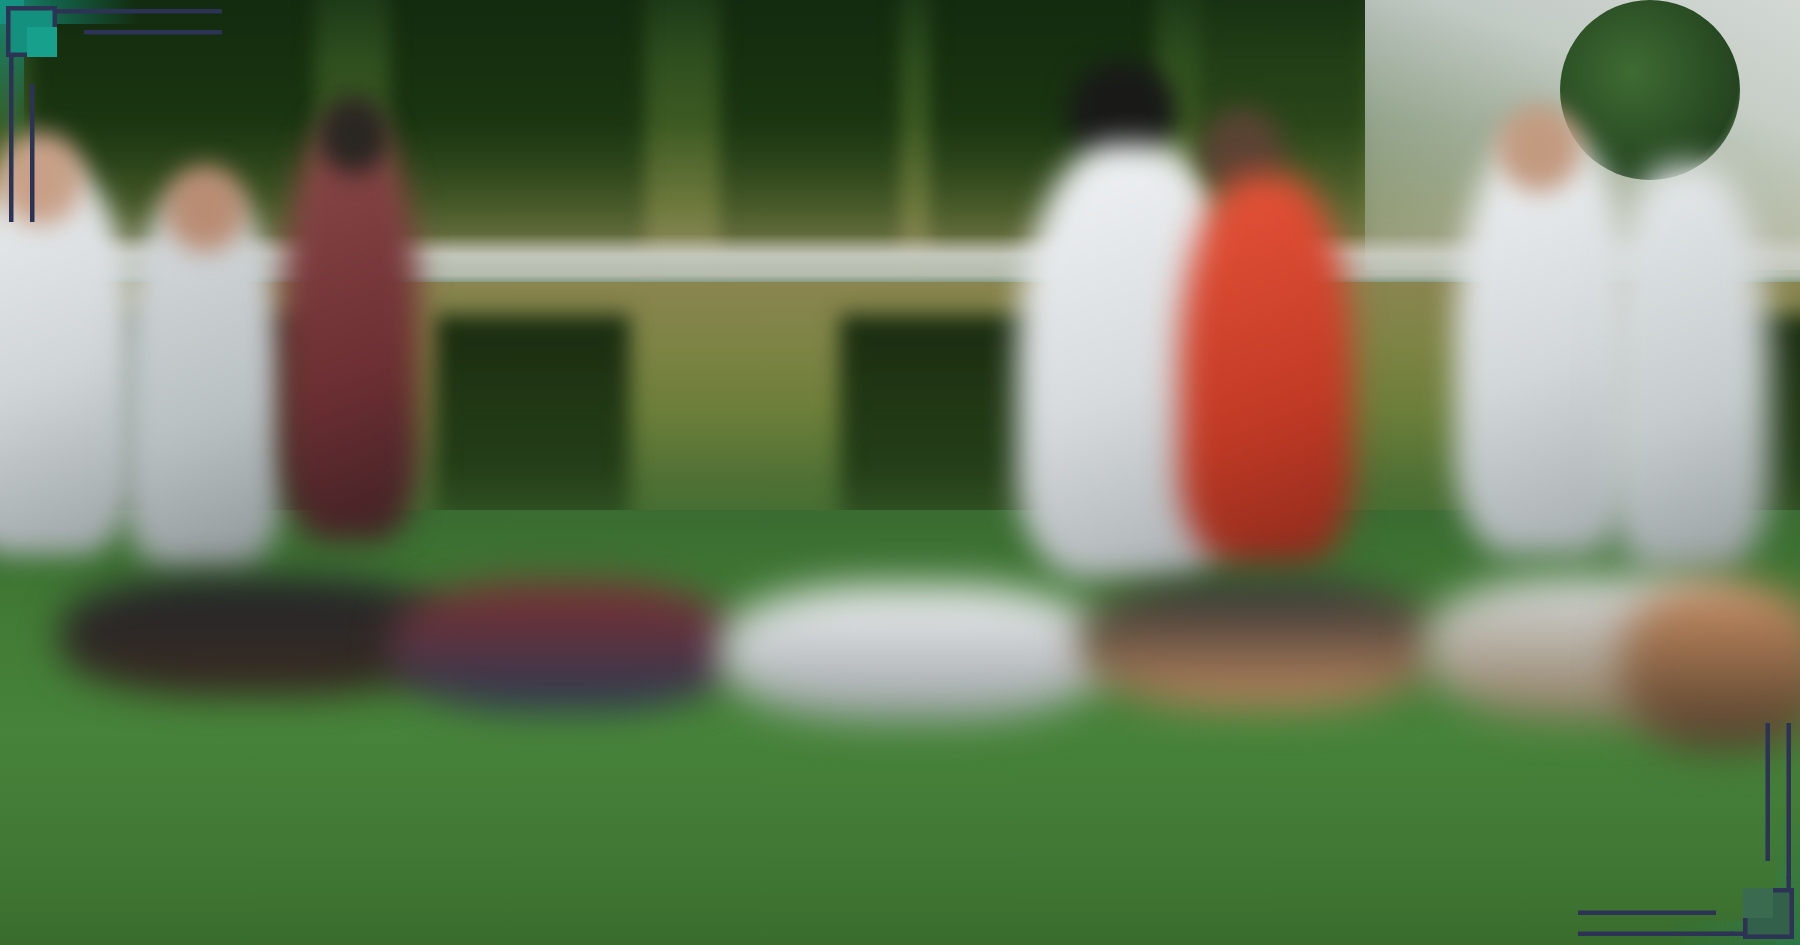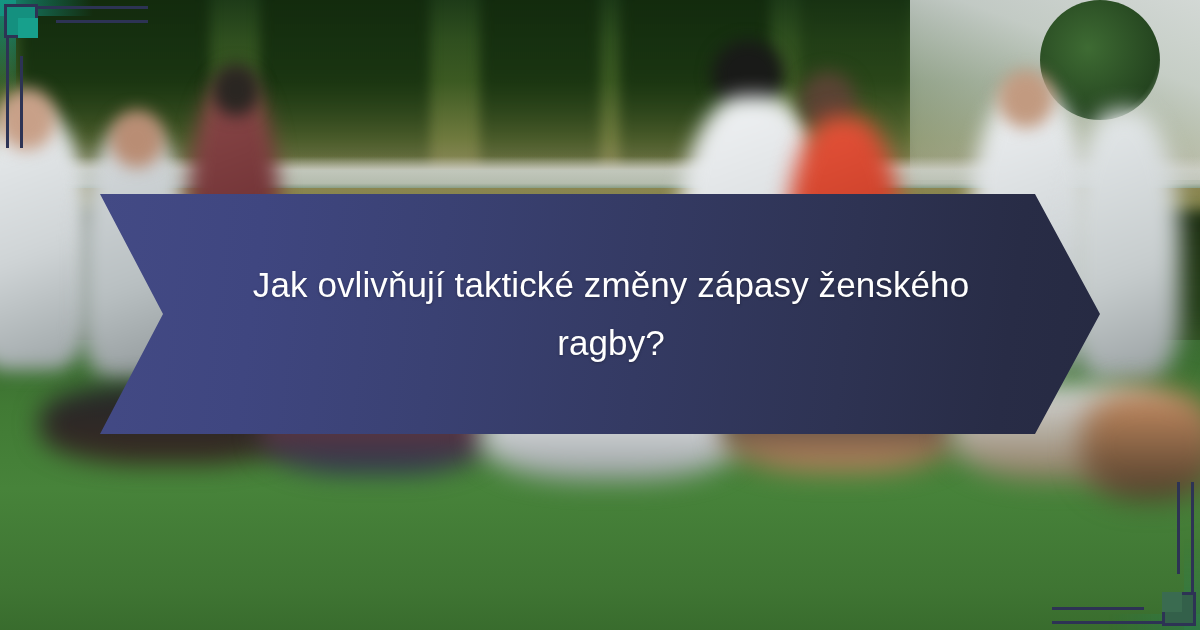--- a/index.html
+++ b/index.html
@@ -199,25 +199,20 @@
     <div class="bg-layer figure" style="left:1110px; top:150px; width:110px; height:270px; background:linear-gradient(160deg,#e6eaec,#c6cccd 60%,#969d9f); filter:blur(11px);"></div>
 
     <div class="bg-layer" style="left:80px; top:424px; width:260px; height:80px; background:linear-gradient(180deg,#23262a,#3a2c22); filter:blur(12px); border-radius:40%;"></div>
     <div class="bg-layer" style="left:300px; top:428px; width:230px; height:86px; background:linear-gradient(180deg,#7c2f32,#2d3a52); filter:blur(12px); border-radius:40%;"></div>
     <div class="bg-layer" style="left:520px; top:430px; width:260px; height:90px; background:linear-gradient(180deg,#eef0f2,#9aa0a2); filter:blur(13px); border-radius:42%;"></div>
     <div class="bg-layer" style="left:760px; top:426px; width:240px; height:86px; background:linear-gradient(180deg,#2a2d31,#c08a60); filter:blur(13px); border-radius:42%;"></div>
     <div class="bg-layer" style="left:990px; top:424px; width:230px; height:96px; background:linear-gradient(180deg,#d8dcde,#8d7a5e); filter:blur(13px); border-radius:42%;"></div>
     <div class="bg-layer" style="left:1120px; top:430px; width:140px; height:110px; background:linear-gradient(180deg,#c98e63,#4b3a28); filter:blur(14px); border-radius:42%;"></div>
   </div>
 
-  <div class="banner">
-    <div class="banner-inner">
-      <h1 class="headline">Jak ovlivňují taktické změny zápasy ženského ragby?</h1>
-    </div>
-  </div>
 
   <div class="corner corner-tl">
     <div class="glow"></div>
     <div class="sq">
       <div class="sq-inner"></div>
     </div>
     <div class="elbow-h"></div>
     <div class="elbow-v"></div>
     <div class="h1"></div>
     <div class="h2"></div>

